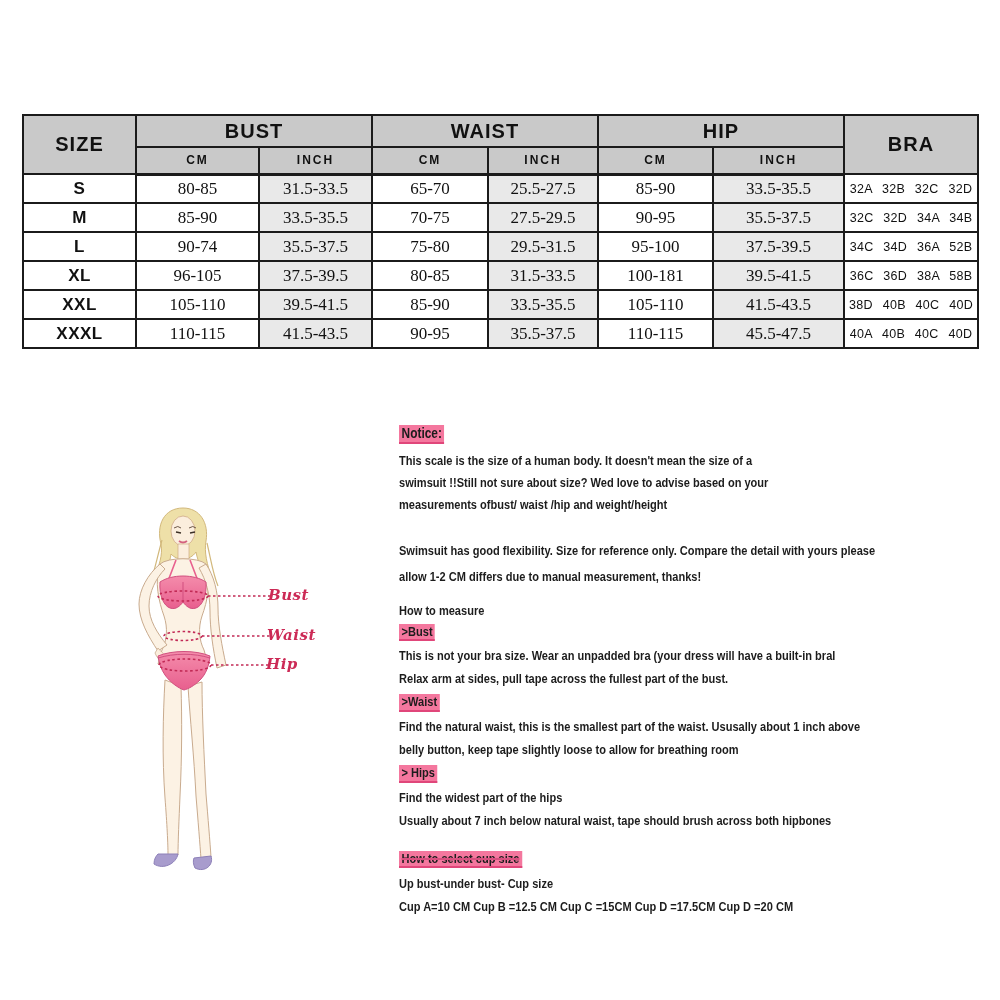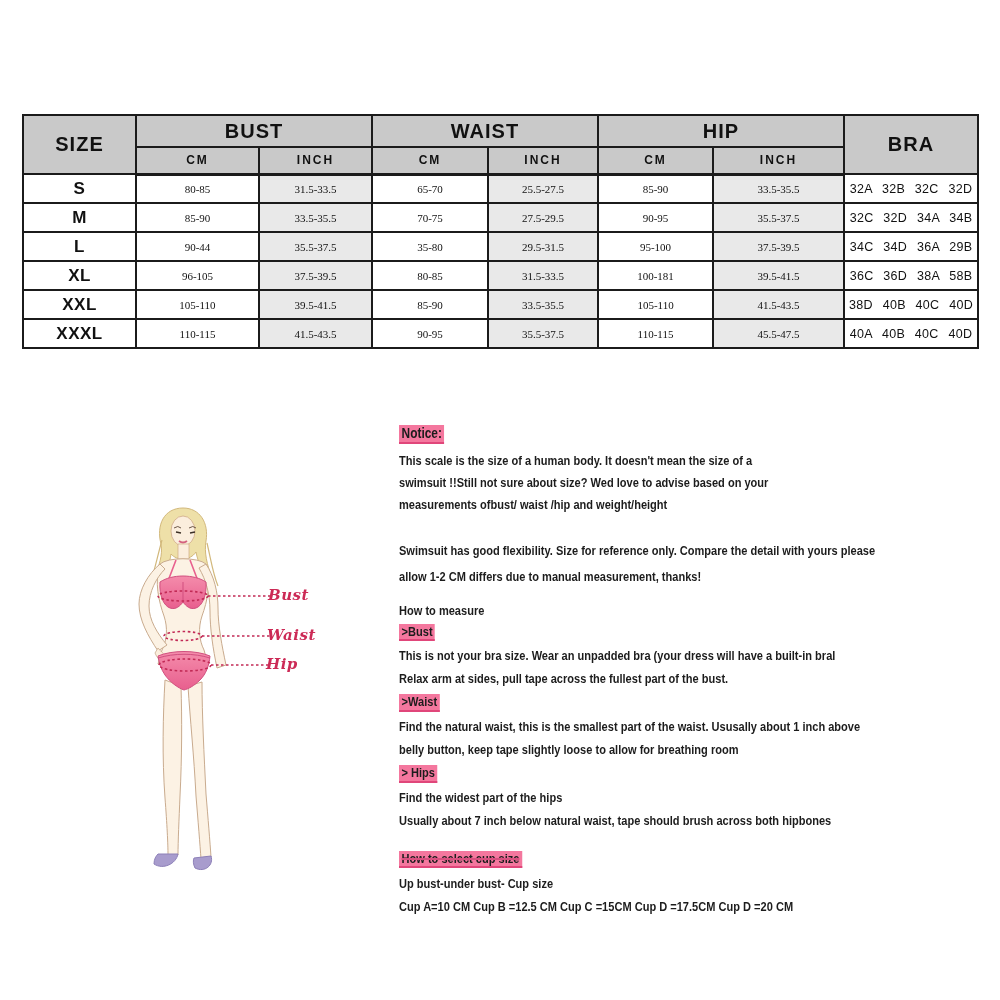--- a/index.html
+++ b/index.html
@@ -5,21 +5,21 @@
   * { margin:0; padding:0; box-sizing:border-box; }
   html,body { width:1000px; height:1000px; background:#ffffff; font-family:"Liberation Sans",sans-serif; }
   #page { position:relative; width:1000px; height:964px; background:#fff; overflow:hidden; }
 
   
   table.size-table { position:absolute; left:22px; top:114px; width:955px; border-collapse:collapse; table-layout:fixed; }
   .size-table th, .size-table td { border:2px solid #1b1b1b; text-align:center; vertical-align:middle; padding:0; color:#111; }
   .size-table thead th { background:#c9c9c9; font-weight:600; }
   .size-table .h-main { font-size:20px; letter-spacing:1px; height:32px; }
   .size-table .h-sub  { font-size:12px; letter-spacing:2px; height:27px; border-bottom-width:3px; }
-  .size-table tbody td { height:29px; font-family:"Liberation Serif",serif; font-size:11px; }
+  .size-table tbody td { height:29px; font-family:"Liberation Serif",serif; font-size:17px; }
   .size-table td.size-cell { font-family:"Liberation Sans",sans-serif; font-size:17px; font-weight:600; letter-spacing:.5px; }
   .size-table td.inch { background:#e9e9e9; }
   .size-table td.bra-cell { font-family:Liberation Sans, sans-serif; font-size:12.5px; word-spacing:6px; letter-spacing:.3px; }
 
   
   .figure-wrap { position:absolute; left:110px; top:498px; width:250px; height:390px; }
   .meas-label { position:absolute; font-family:"DejaVu Serif",serif; font-style:italic; font-weight:bold;
                 font-size:15px; color:#cc2a56; letter-spacing:.5px; }
   #lbl-bust  { left:268px; top:586px; }
   #lbl-waist { left:267px; top:626px; }
@@ -90,27 +90,27 @@
         <td>85-90</td>
         <td class="inch">33.5-35.5</td>
         <td>70-75</td>
         <td class="inch">27.5-29.5</td>
         <td>90-95</td>
         <td class="inch">35.5-37.5</td>
         <td class="bra-cell">32C 32D 34A 34B</td>
       </tr>
       <tr>
         <td class="size-cell">L</td>
-        <td>90-44</td>
+        <td>90-74</td>
         <td class="inch">35.5-37.5</td>
-        <td>35-80</td>
+        <td>75-80</td>
         <td class="inch">29.5-31.5</td>
         <td>95-100</td>
         <td class="inch">37.5-39.5</td>
-        <td class="bra-cell">34C 34D 36A 29B</td>
+        <td class="bra-cell">34C 34D 36A 52B</td>
       </tr>
       <tr>
         <td class="size-cell">XL</td>
         <td>96-105</td>
         <td class="inch">37.5-39.5</td>
         <td>80-85</td>
         <td class="inch">31.5-33.5</td>
         <td>100-181</td>
         <td class="inch">39.5-41.5</td>
         <td class="bra-cell">36C 36D 38A 58B</td>

